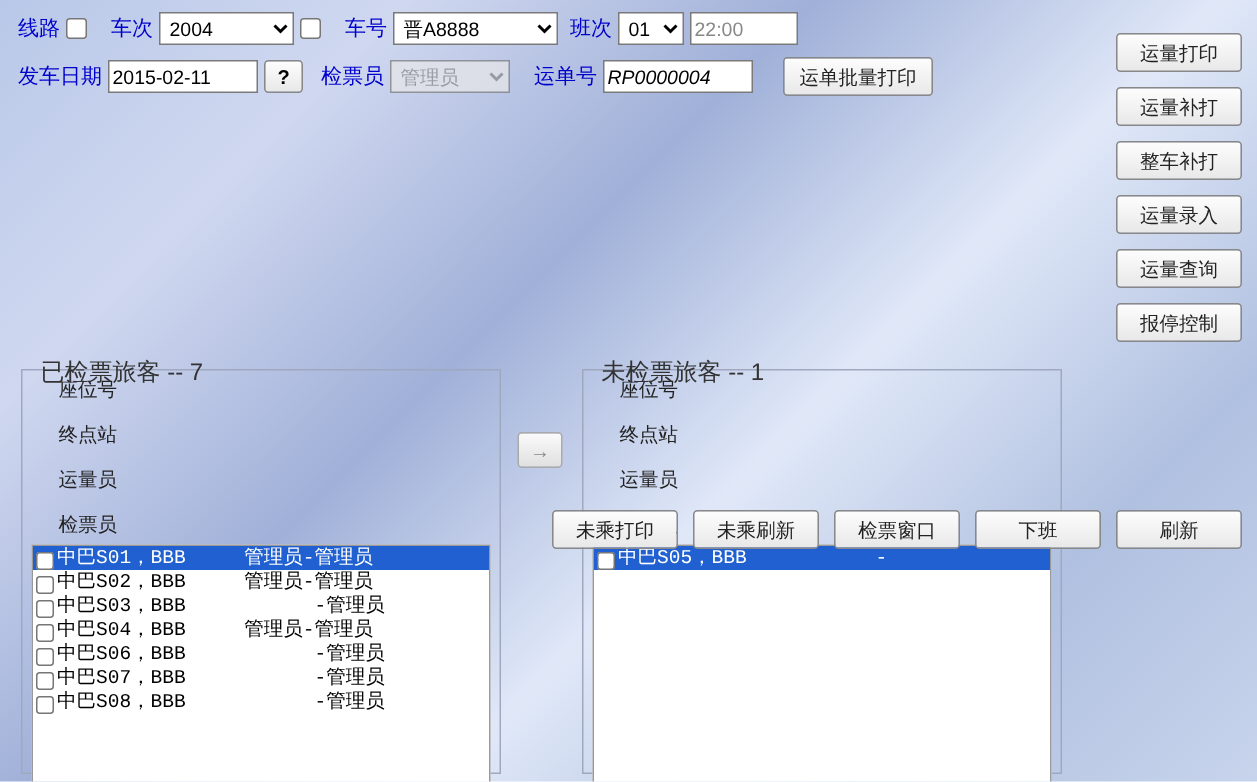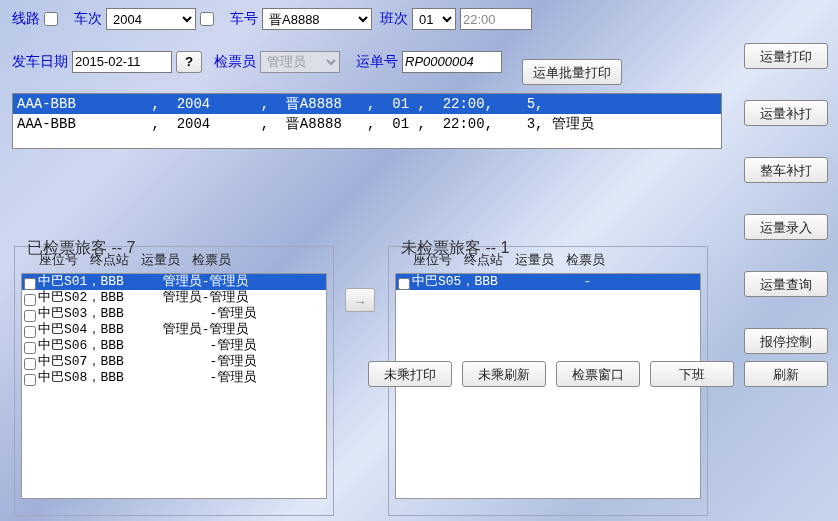--- a/index.html
+++ b/index.html
@@ -34,21 +34,20 @@
 .btn {
   background: linear-gradient(#fdfdfd, #e8e8e8);
   border: 1px solid #888;
   border-radius: 3px;
   padding: 4px 10px;
   font-size: 13px;
   font-family: inherit;
   cursor: pointer;
   height: 26px;
   color: #222;
-  margin-top: 21px;
 }
 .btn-q {
   background: linear-gradient(#fdfdfd, #e8e8e8);
   border: 1px solid #888;
   border-radius: 3px;
   width: 26px; height: 22px;
   text-align: center;
   font-weight: bold;
   cursor: pointer;
   color: #000;
@@ -77,20 +76,21 @@
   padding: 0 4px;
   font-size: 16px;
   color: #333;
 }
 .list-header {
   display: flex;
   padding: 4px 8px 2px 24px;
   font-size: 13px;
   color: #222;
   gap: 12px;
+  flex-direction: column;
 }
 .list-box {
   background: #fff;
   border: 1px solid #999;
   margin: 2px 6px 6px 6px;
   font-family: "Courier New", monospace;
   font-size: 13px;
   overflow: hidden;
 }
 .list-row {
@@ -158,24 +158,20 @@
     <span style="width:4px"></span>
     <span class="label">检票员</span>
     <select class="disabled-input" style="width:80px" disabled=""><option>管理员</option></select>
     <span style="width:8px"></span>
     <span class="label">运单号</span>
     <input type="text" style="width: 100px; font-style: italic;" value="RP0000004">
     <span style="width:12px"></span>
     <button class="btn">运单批量打印</button>
   </div>
 
-  <div class="data-list" id="trip-list">
-      <div class="data-row selected">AAA-BBB         ,  2004      ,  晋A8888   ,  01 ,  22:00,    5,</div>
-      <div class="data-row">AAA-BBB         ,  2004      ,  晋A8888   ,  01 ,  22:00,    3, 管理员</div>
-    </div>
 </div>
 
 <div class="group" style="left:14px; top:246px; width:320px; height:270px;">
   <div class="group-label">已检票旅客 -- 7</div>
   <div class="list-header">
     <span>座位号</span>
     <span>终点站</span>
     <span>运量员</span>
     <span>检票员</span>
   </div>

